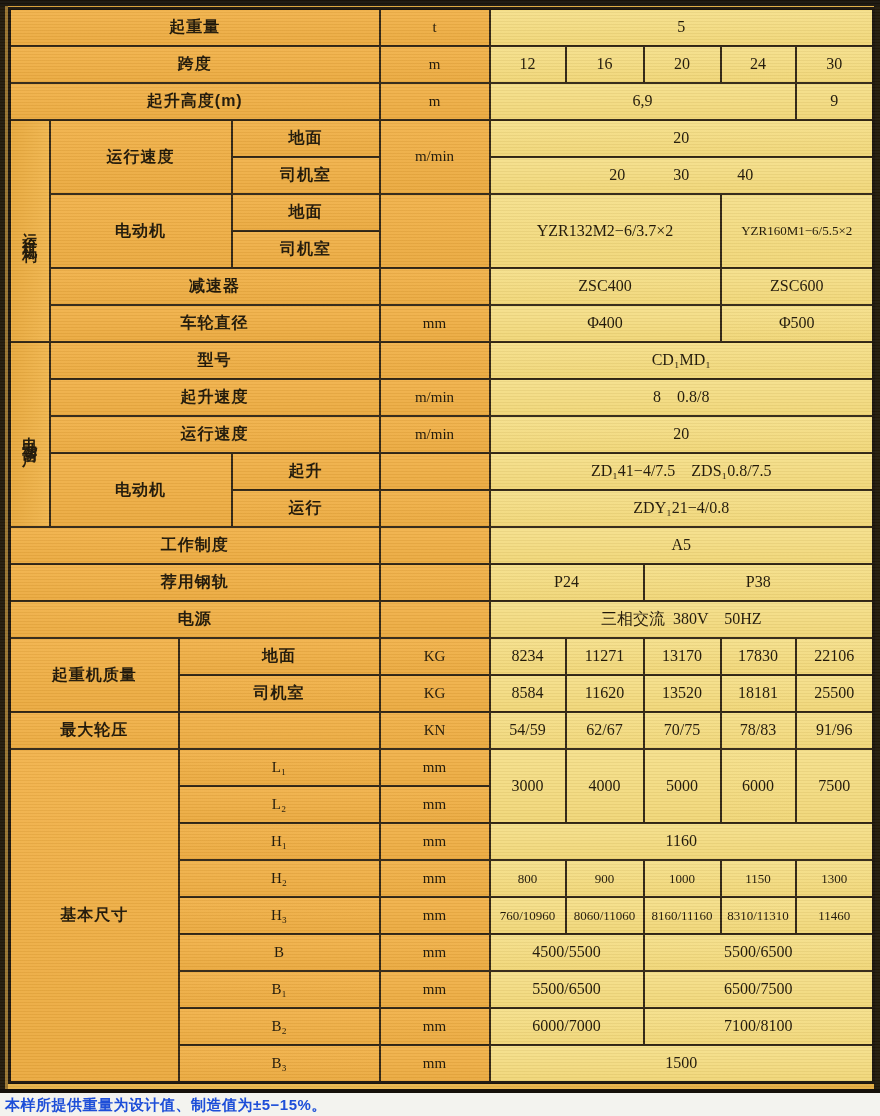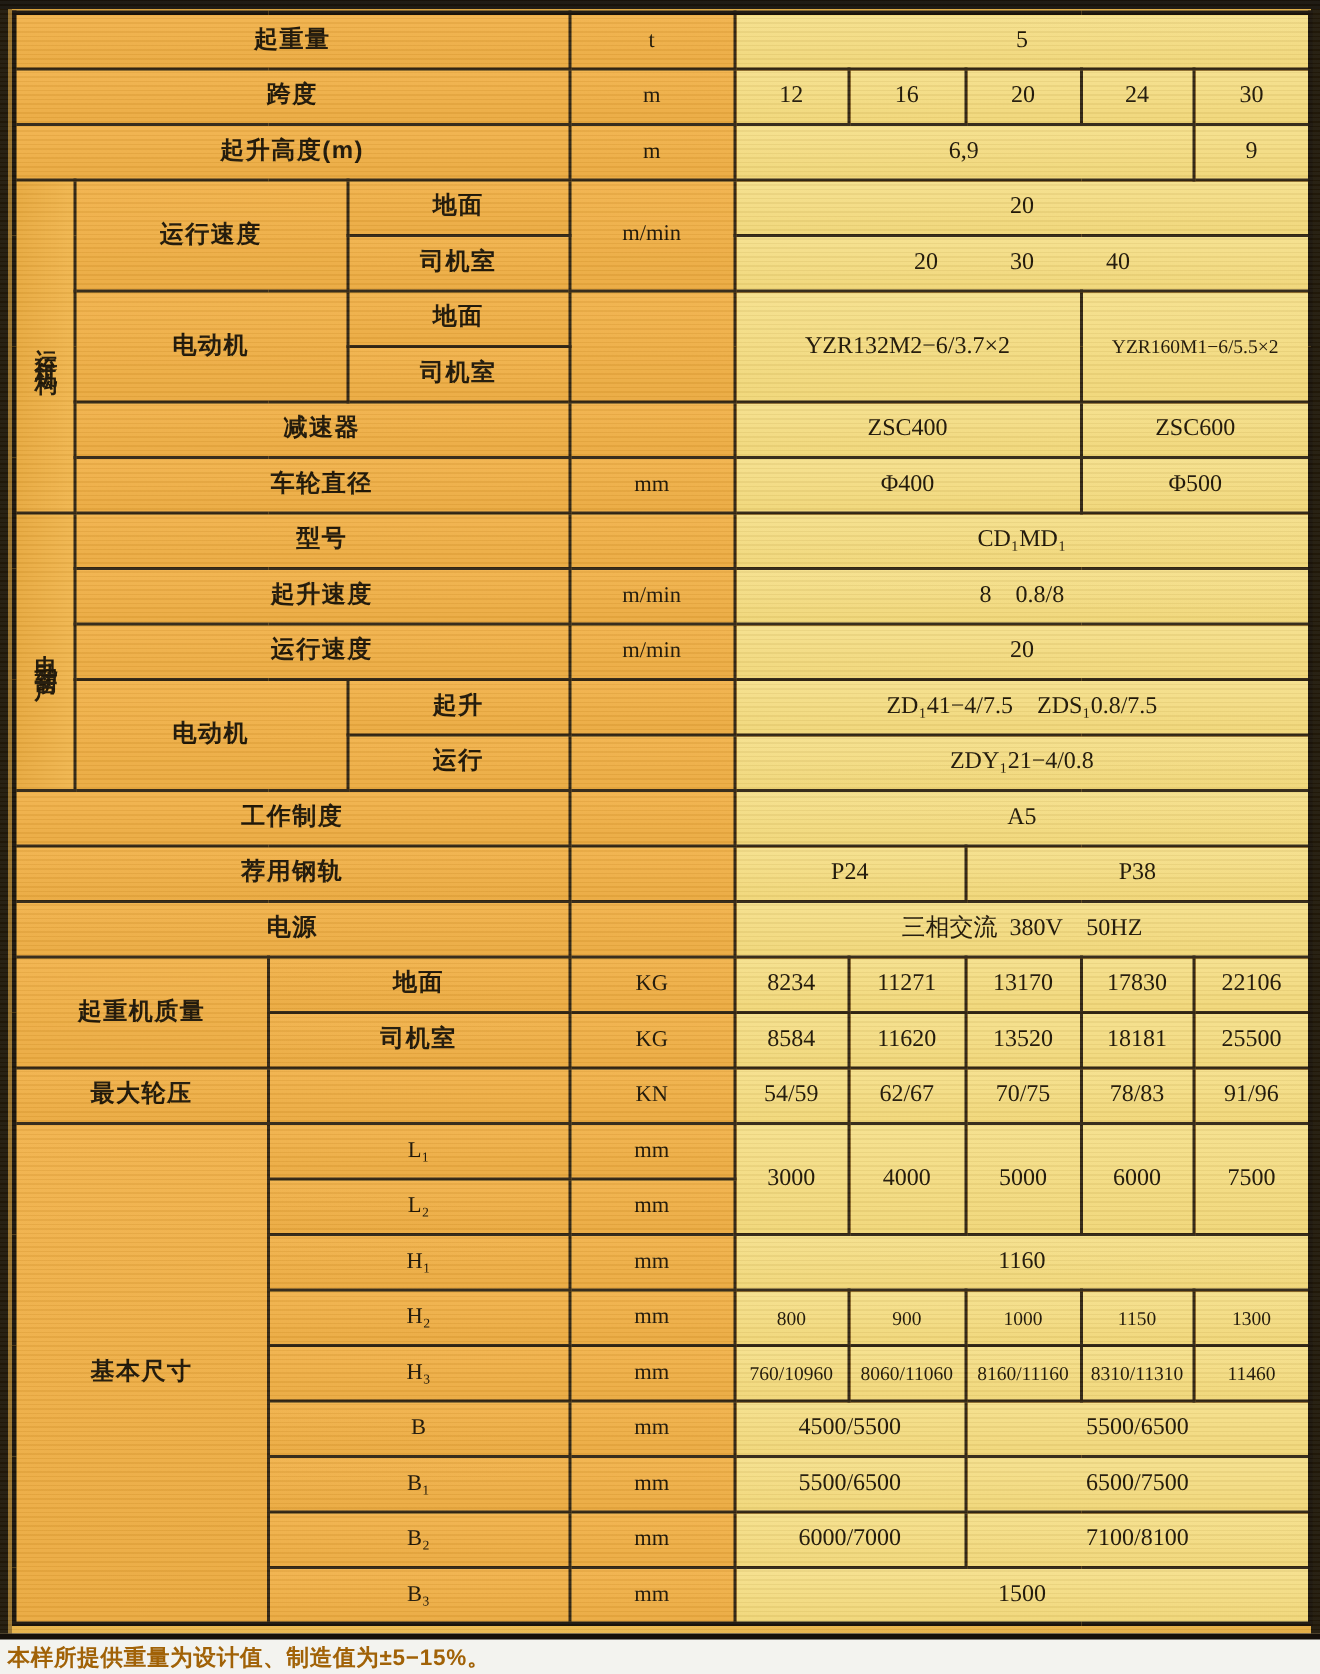--- a/index.html
+++ b/index.html
@@ -52,21 +52,21 @@
   td.sec{
     writing-mode:vertical-rl;text-orientation:upright;
     letter-spacing:5px;font-size:15px;font-weight:700;
     background:linear-gradient(90deg,#e7a83e,#f0b54e);
     padding:4px 0;
   }
   td.pre{white-space:pre;}
   td.small{font-size:13px;}
   .footer{
     position:absolute;left:5px;top:1094px;width:870px;height:22px;
-    font-size:15px;font-weight:700;color:#a16207;
+    font-size:15px;font-weight:700;color:#1d4ed8;
     display:flex;align-items:center;letter-spacing:.5px;
   }
 </style>
 </head>
 <body>
 
 <div class="scan">
 <table class="spec">
   <colgroup>
     <col style="width:40px">

